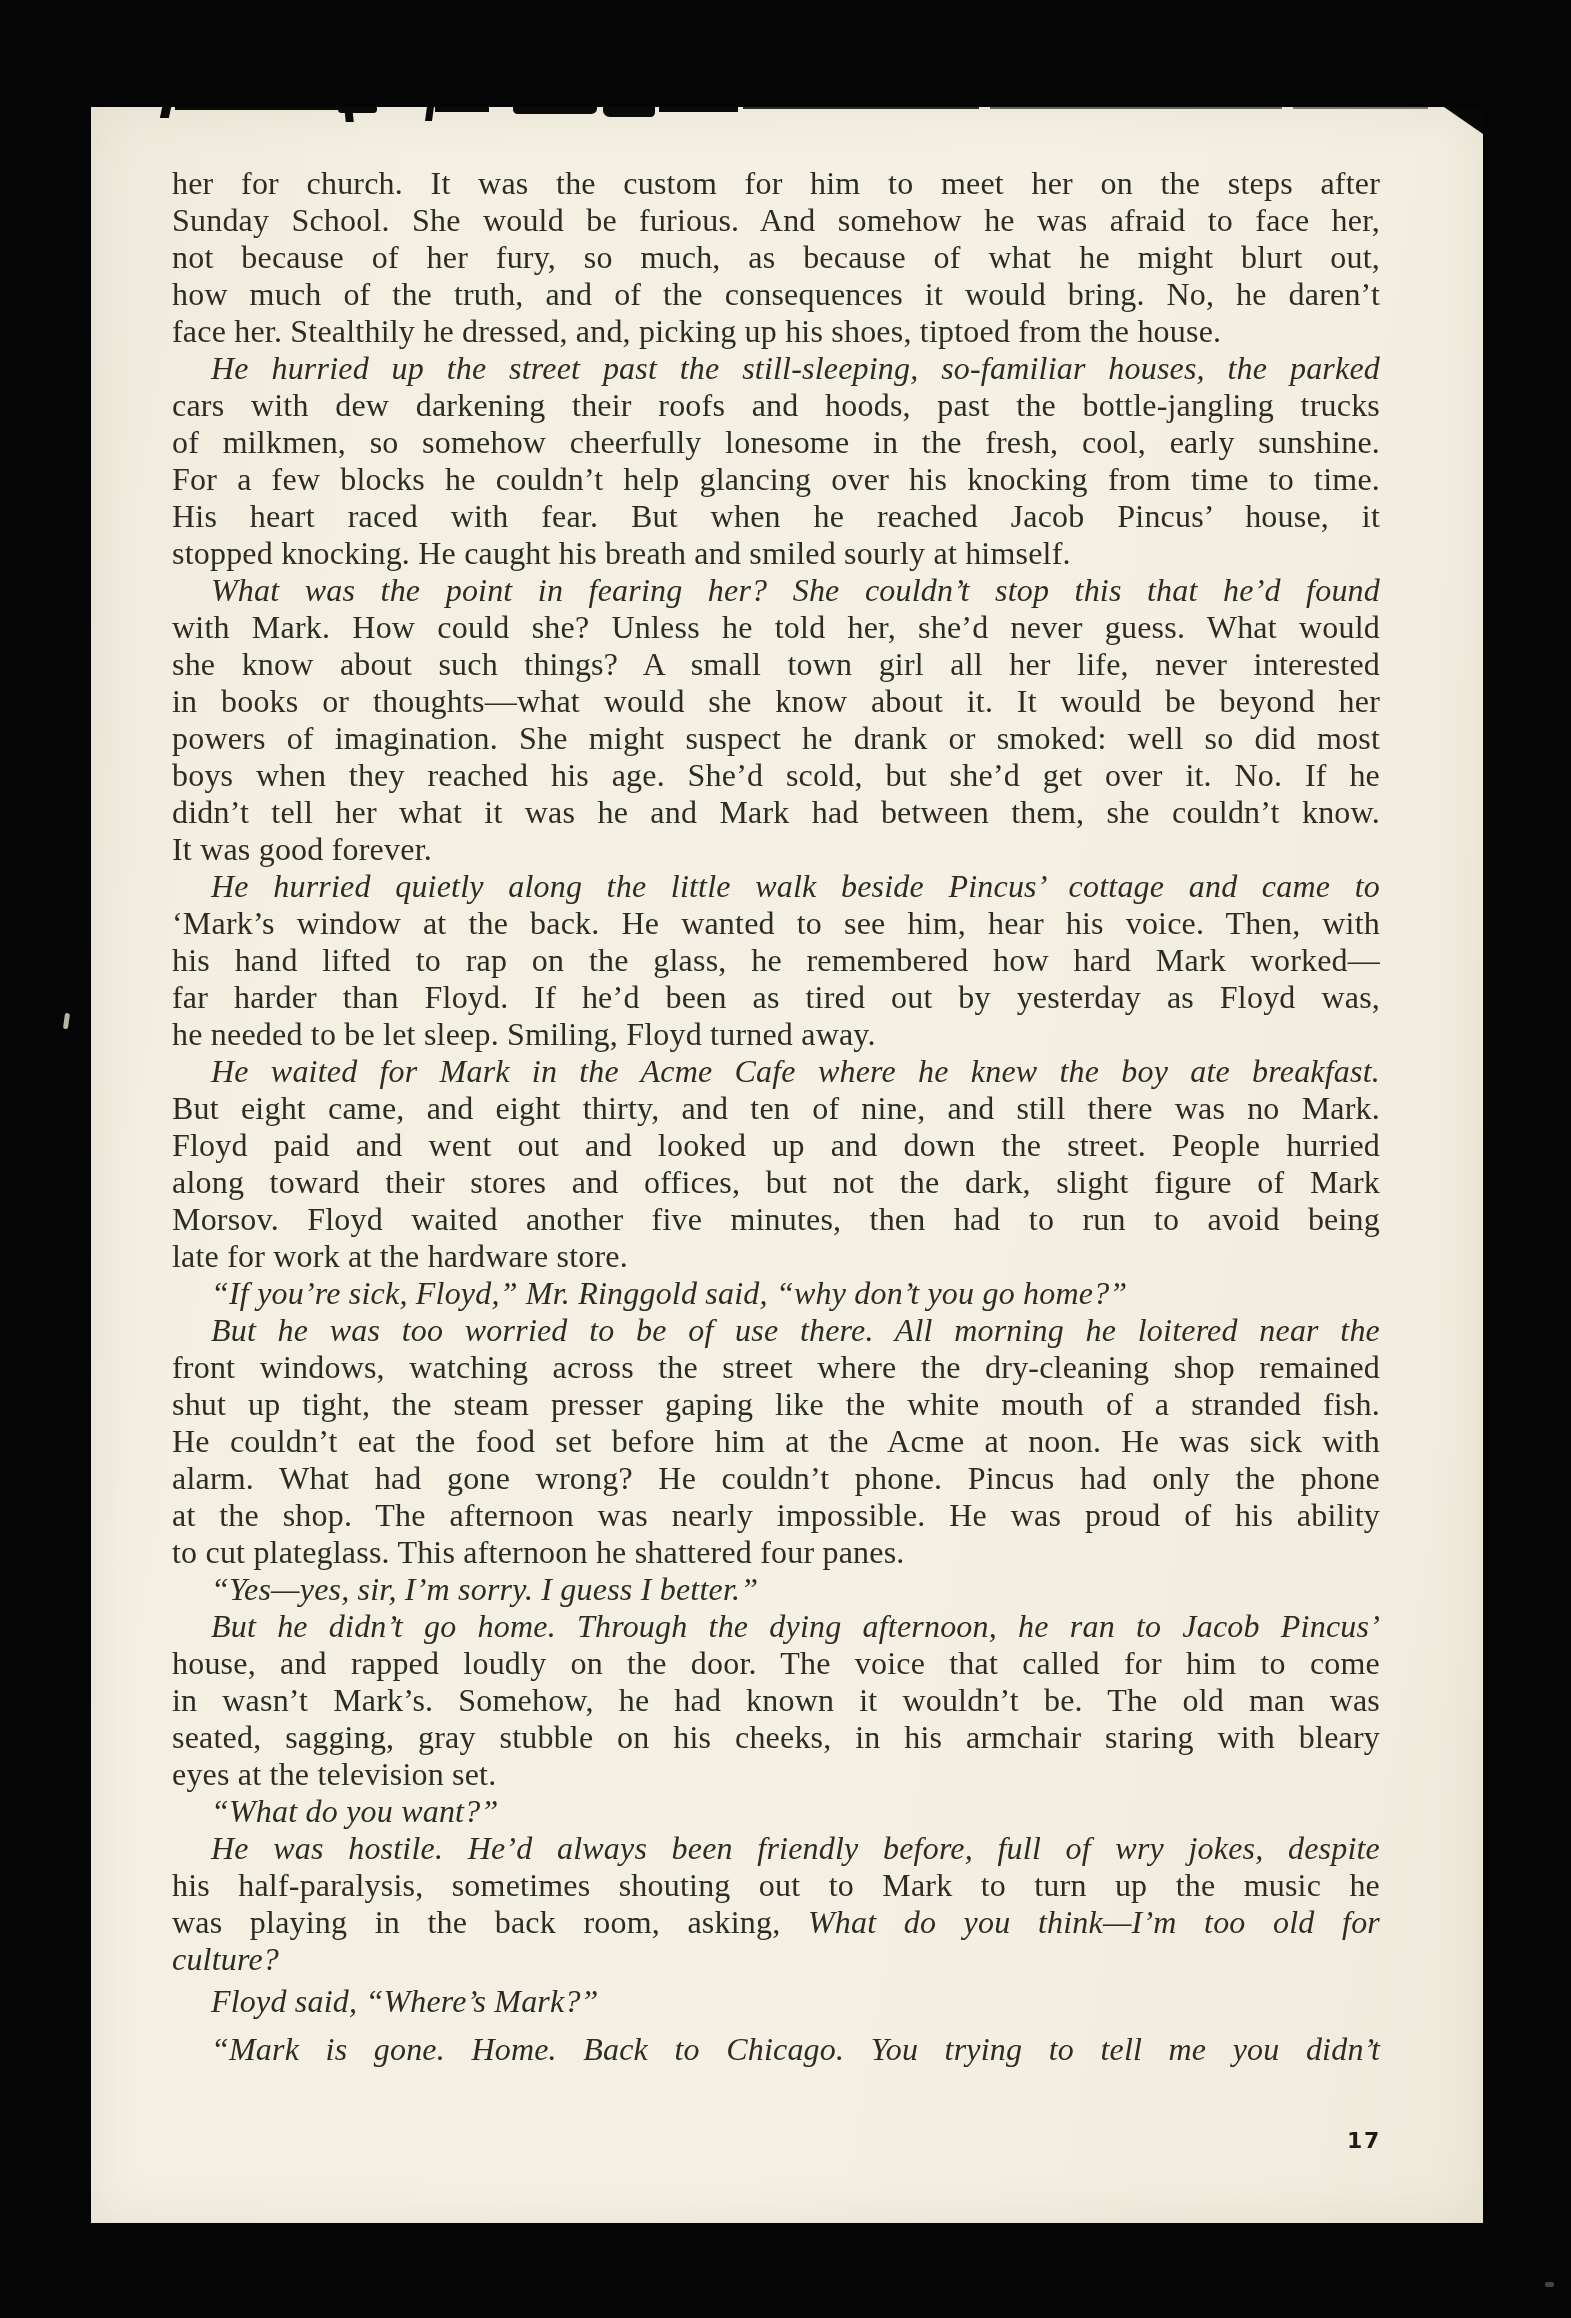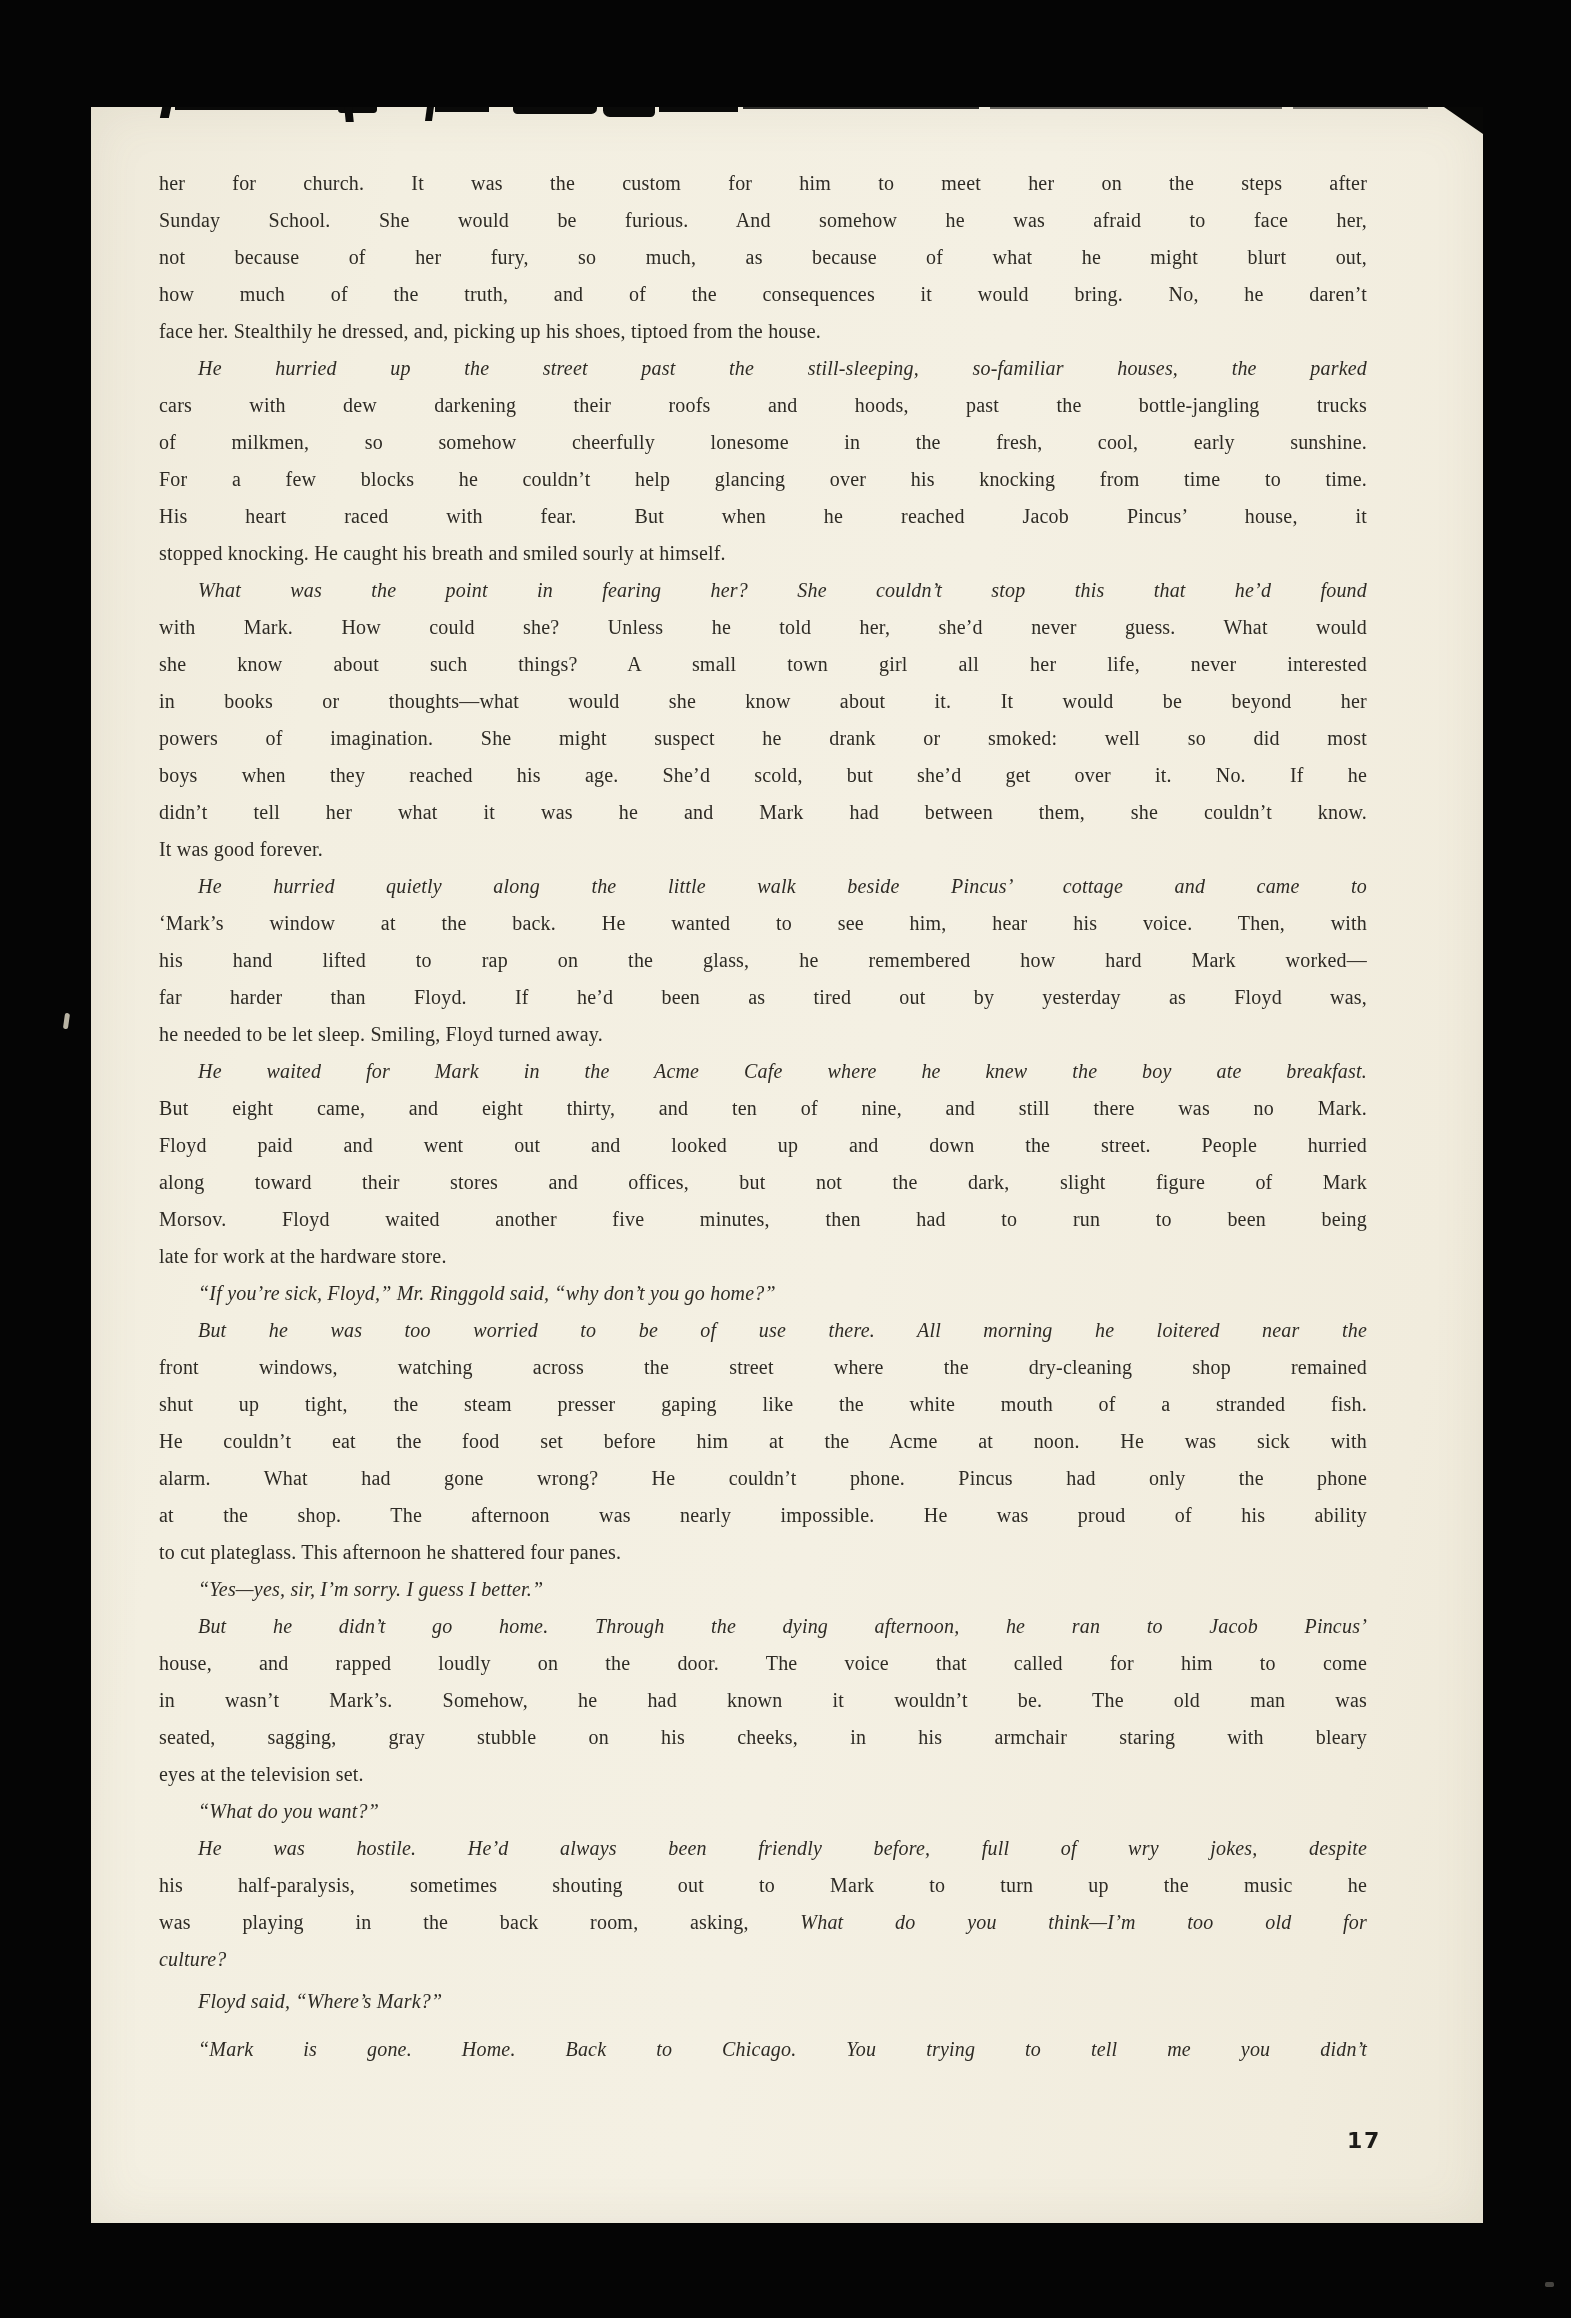--- a/index.html
+++ b/index.html
@@ -44,25 +44,25 @@
   .frag.f12 { left: 1202px; top: 0; width: 135px; height: 1.7px; opacity: .5; }
   .corner-notch {
     position: absolute;
     right: 0; top: 0;
     width: 39px; height: 27px;
     background: #070706;
     clip-path: polygon(0 0, 100% 0, 100% 100%);
   }
   .text-block {
     position: absolute;
-    left: 68px;
+    left: 81px;
     top: 58px;
     width: 1208px;
     color: var(--ink, #2e2b25);
-    font-size: 20px;
+    font-size: 32px;
     line-height: 37px;
     letter-spacing: 0.2px;
   }
   .para { margin: 0; }
   .para.gap-sm { margin-top: 5px; }
   .para.gap-md { margin-top: 10.7px; }
   .line {
     text-align: justify;
     text-align-last: justify;
     white-space: normal;
@@ -159,21 +159,21 @@
           <div class="line"><span class="run-regular">‘Mark’s window at the back. He wanted to see him, hear his voice. Then, with</span></div>
           <div class="line"><span class="run-regular">his hand lifted to rap on the glass, he remembered how hard Mark worked—</span></div>
           <div class="line"><span class="run-regular">far harder than Floyd. If he’d been as tired out by yesterday as Floyd was,</span></div>
           <div class="line last"><span class="run-regular">he needed to be let sleep. Smiling, Floyd turned away.</span></div>
         </div>
         <div class="para">
           <div class="line indent"><span class="run-regular">He waited for Mark in the Acme Cafe where he knew the boy ate breakfast.</span></div>
           <div class="line"><span class="run-regular">But eight came, and eight thirty, and ten of nine, and still there was no Mark.</span></div>
           <div class="line"><span class="run-regular">Floyd paid and went out and looked up and down the street. People hurried</span></div>
           <div class="line"><span class="run-regular">along toward their stores and offices, but not the dark, slight figure of Mark</span></div>
-          <div class="line"><span class="run-regular">Morsov. Floyd waited another five minutes, then had to run to been being</span></div>
+          <div class="line"><span class="run-regular">Morsov. Floyd waited another five minutes, then had to run to avoid being</span></div>
           <div class="line last"><span class="run-regular">late for work at the hardware store.</span></div>
         </div>
         <div class="para">
           <div class="line last indent"><span class="run-regular">“If you’re sick, Floyd,” Mr. Ringgold said, “why don’t you go home?”</span></div>
         </div>
         <div class="para">
           <div class="line indent"><span class="run-regular">But he was too worried to be of use there. All morning he loitered near the</span></div>
           <div class="line"><span class="run-regular">front windows, watching across the street where the dry-cleaning shop remained</span></div>
           <div class="line"><span class="run-regular">shut up tight, the steam presser gaping like the white mouth of a stranded fish.</span></div>
           <div class="line"><span class="run-regular">He couldn’t eat the food set before him at the Acme at noon. He was sick with</span></div>

